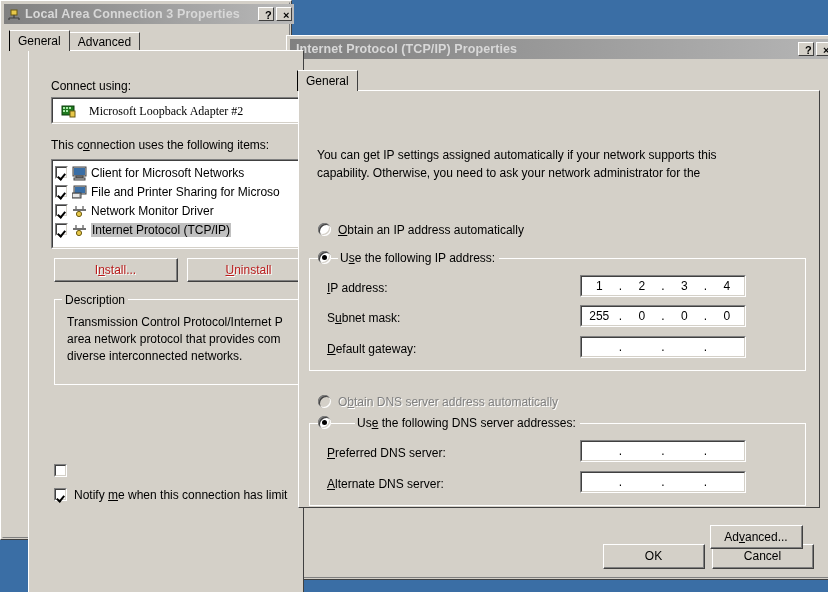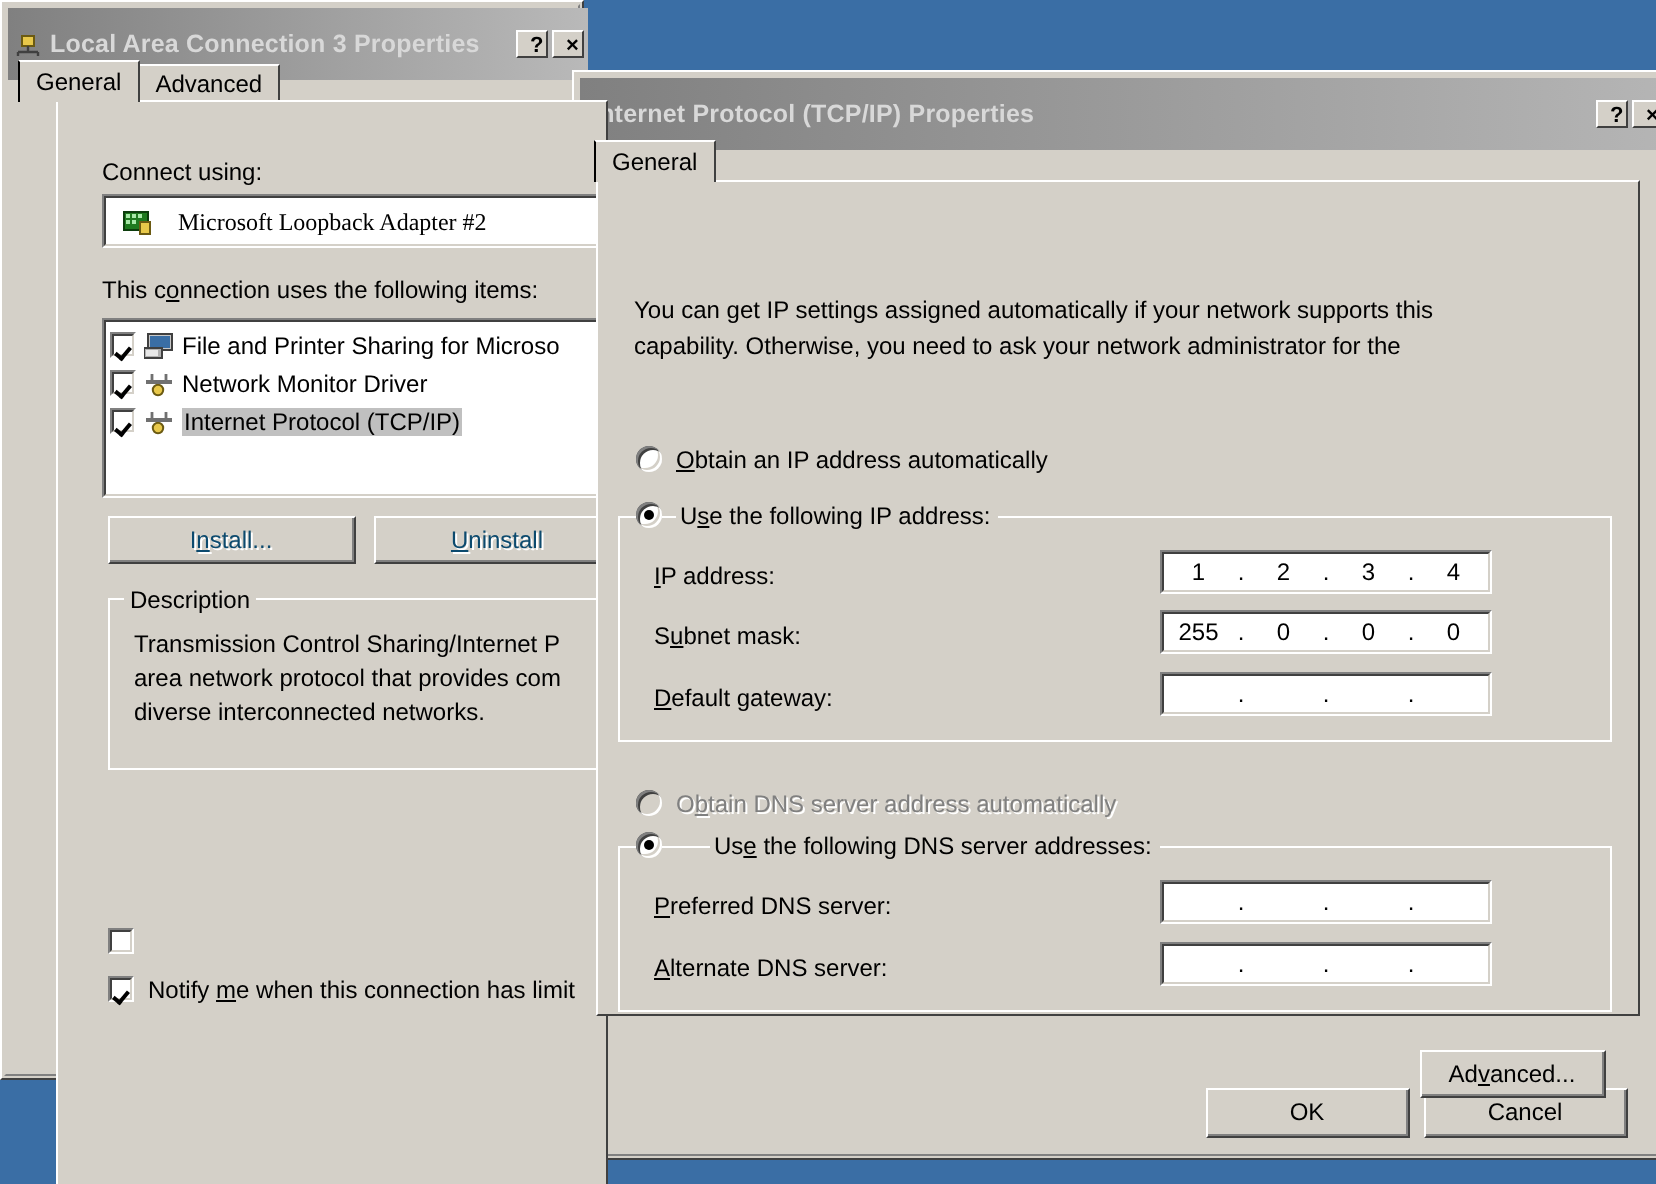--- a/index.html
+++ b/index.html
@@ -32,21 +32,21 @@
     border-right: 1px solid #808080;
     border-bottom: 1px solid #808080;
     box-sizing: border-box;
   }
 
   .titlebar {
     position: absolute;
     left: 3px;
     right: 3px;
     top: 3px;
-    height: 36px;
+    height: 20px;
     display: flex;
     align-items: center;
     background: linear-gradient(to right, #808080, #b5b5b5);
     padding: 0 2px 0 2px;
   }
   .titlebar.dim {
     background: linear-gradient(to right, #808080, #b9b9b9);
   }
   .title-ico {
     width: 16px; height: 16px;
@@ -161,21 +161,21 @@
     color: #000;
     padding: 0;
   }
   .btn .bin {
     position: absolute; inset: 0;
     border-right: 1px solid #808080;
     border-bottom: 1px solid #808080;
     display: flex; align-items: center; justify-content: center;
     box-sizing: border-box;
   }
-  .btn.disabled .bin { color: #0c4a6e; text-shadow: 1px 1px 0 #ffffff; }
+  .btn.disabled .bin { color: #b91c1c; text-shadow: 1px 1px 0 #ffffff; }
 
   .group {
     position: absolute;
     border: 1px solid #808080;
     border-top-color: #808080;
     box-sizing: border-box;
   }
   .group .gin {
     position: absolute;
     inset: -1px;
@@ -352,20 +352,34 @@
     </div>
 
     <div class="lbl" style="left:22px; top:87px;">
       This c<u>o</u>nnection uses the following items:
     </div>
 
     <div class="sunken" style="left:22px; top:108px; width:262px; height:90px; overflow:hidden;">
       <div class="sunken2"></div>
       <div style="position:relative; padding:3px 0 0 0;">
 
+        <div class="listitem">
+          <span class="cbox checked" style="position:relative; left:0; top:0; margin-right:4px; flex:none;">
+              <i></i>
+            </span>
+          <span class="ico-pc">
+            <svg width="16" height="16" viewBox="0 0 16 16">
+              <rect x="1" y="2" width="13" height="9" fill="#c8c8c8" stroke="#404040"></rect>
+              <rect x="2" y="3" width="11" height="7" fill="#3a6ea5"></rect>
+              <rect x="4" y="11" width="7" height="2" fill="#909090" stroke="#404040"></rect>
+              <rect x="2" y="13" width="11" height="2" fill="#d0d0d0" stroke="#404040"></rect>
+            </svg>
+          </span>
+          <span>Client for Microsoft Networks</span>
+        </div>
 
         <div class="listitem">
           <span class="cbox checked" style="position:relative; left:0; top:0; margin-right:4px; flex:none;">
               <i></i>
             </span>
           <span class="ico-pc">
             <svg width="16" height="16" viewBox="0 0 16 16">
               <rect x="2" y="2" width="12" height="8" fill="#c8c8c8" stroke="#404040"></rect>
               <rect x="3" y="3" width="10" height="6" fill="#3a6ea5"></rect>
               <rect x="0" y="9" width="9" height="5" fill="#b0b0b0" stroke="#404040"></rect>
@@ -416,21 +430,21 @@
     <button class="btn disabled" style="left:158px; top:207px; width:124px; height:24px;">
       <span class="bin">
         <span><u>U</u>ninstall</span>
       </span>
     </button>
 
     <div class="group" style="left:25px; top:248px; width:257px; height:86px;">
       <div class="gin"></div>
       <div class="group-title">Description</div>
       <div style="position:absolute; left:12px; top:14px; font-size:12px; line-height:17px; white-space:nowrap;">
-        <div>Transmission Control Sharing/Internet P</div>
+        <div>Transmission Control Protocol/Internet P</div>
         <div>area network protocol that provides com</div>
         <div>diverse interconnected networks.</div>
       </div>
     </div>
 
     <span class="cbox" style="left:25px; top:413px;">
         <i></i>
       </span>
 
     <span class="cbox checked" style="left:25px; top:437px;">

